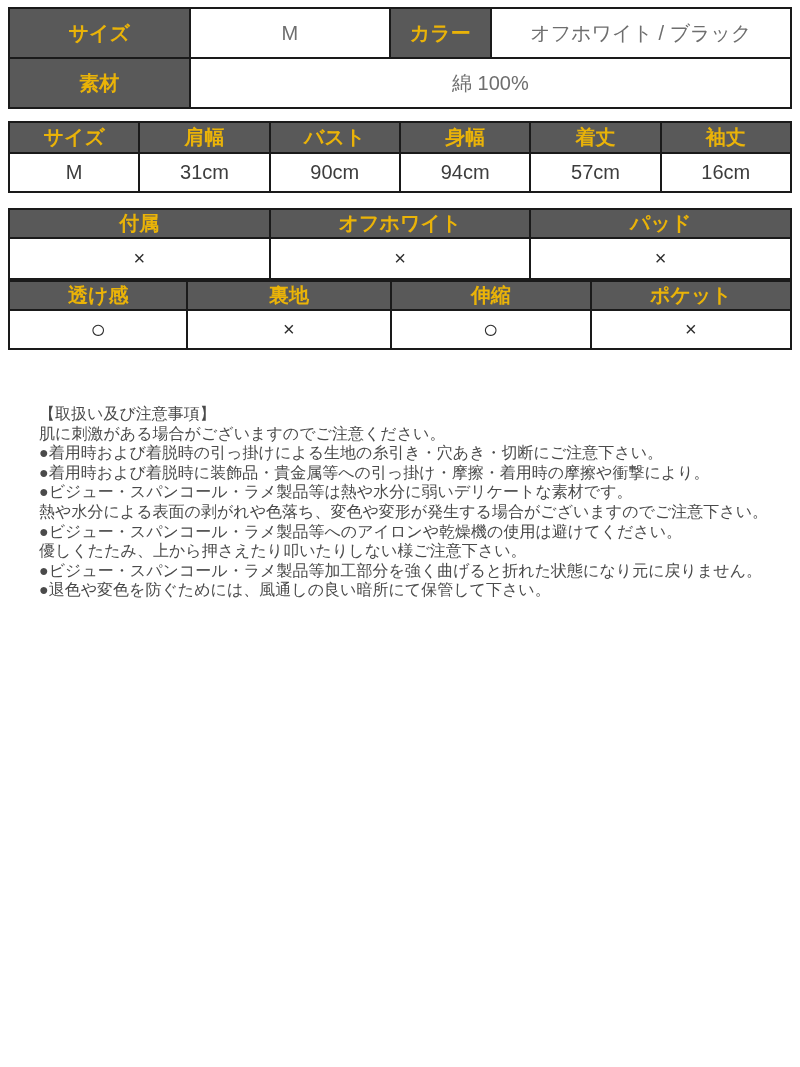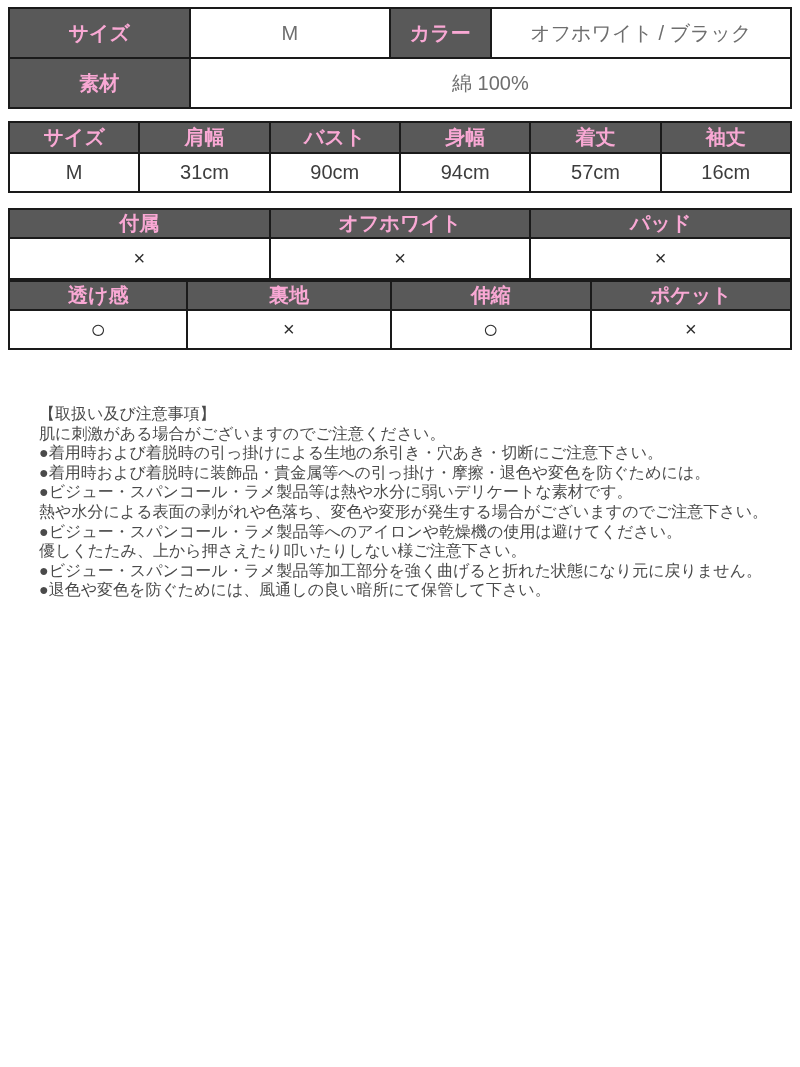--- a/index.html
+++ b/index.html
@@ -18,21 +18,21 @@
   }
   table.t th,table.t td{
     border:2px solid #1a1a1a;
     text-align:center;
     vertical-align:middle;
     padding:0;
     overflow:hidden;
   }
   table.t th{
     background:#595959;
-    color:#f9a8d4;
+    color:#eab308;
     font-weight:bold;
     font-size:20px;
   }
   table.t td{
     background:#ffffff;
     font-size:20px;
   }
   
   .t1{margin-bottom:12px;}
   .t1 th,.t1 td{height:48px;}
@@ -146,21 +146,21 @@
         </tr>
       </tbody>
     </table>
 
   </div>
 
   <div class="care">
     <div class="line">【取扱い及び注意事項】</div>
     <div class="line">肌に刺激がある場合がございますのでご注意ください。</div>
     <div class="line">●着用時および着脱時の引っ掛けによる生地の糸引き・穴あき・切断にご注意下さい。</div>
-    <div class="line">●着用時および着脱時に装飾品・貴金属等への引っ掛け・摩擦・退色や変色を防ぐためには。</div>
+    <div class="line">●着用時および着脱時に装飾品・貴金属等への引っ掛け・摩擦・着用時の摩擦や衝撃により。</div>
     <div class="line">●ビジュー・スパンコール・ラメ製品等は熱や水分に弱いデリケートな素材です。</div>
     <div class="line">熱や水分による表面の剥がれや色落ち、変色や変形が発生する場合がございますのでご注意下さい。</div>
     <div class="line">●ビジュー・スパンコール・ラメ製品等へのアイロンや乾燥機の使用は避けてください。</div>
     <div class="line">優しくたたみ、上から押さえたり叩いたりしない様ご注意下さい。</div>
     <div class="line">●ビジュー・スパンコール・ラメ製品等加工部分を強く曲げると折れた状態になり元に戻りません。</div>
     <div class="line">●退色や変色を防ぐためには、風通しの良い暗所にて保管して下さい。</div>
   </div>
 </div>
 
 </body></html>

